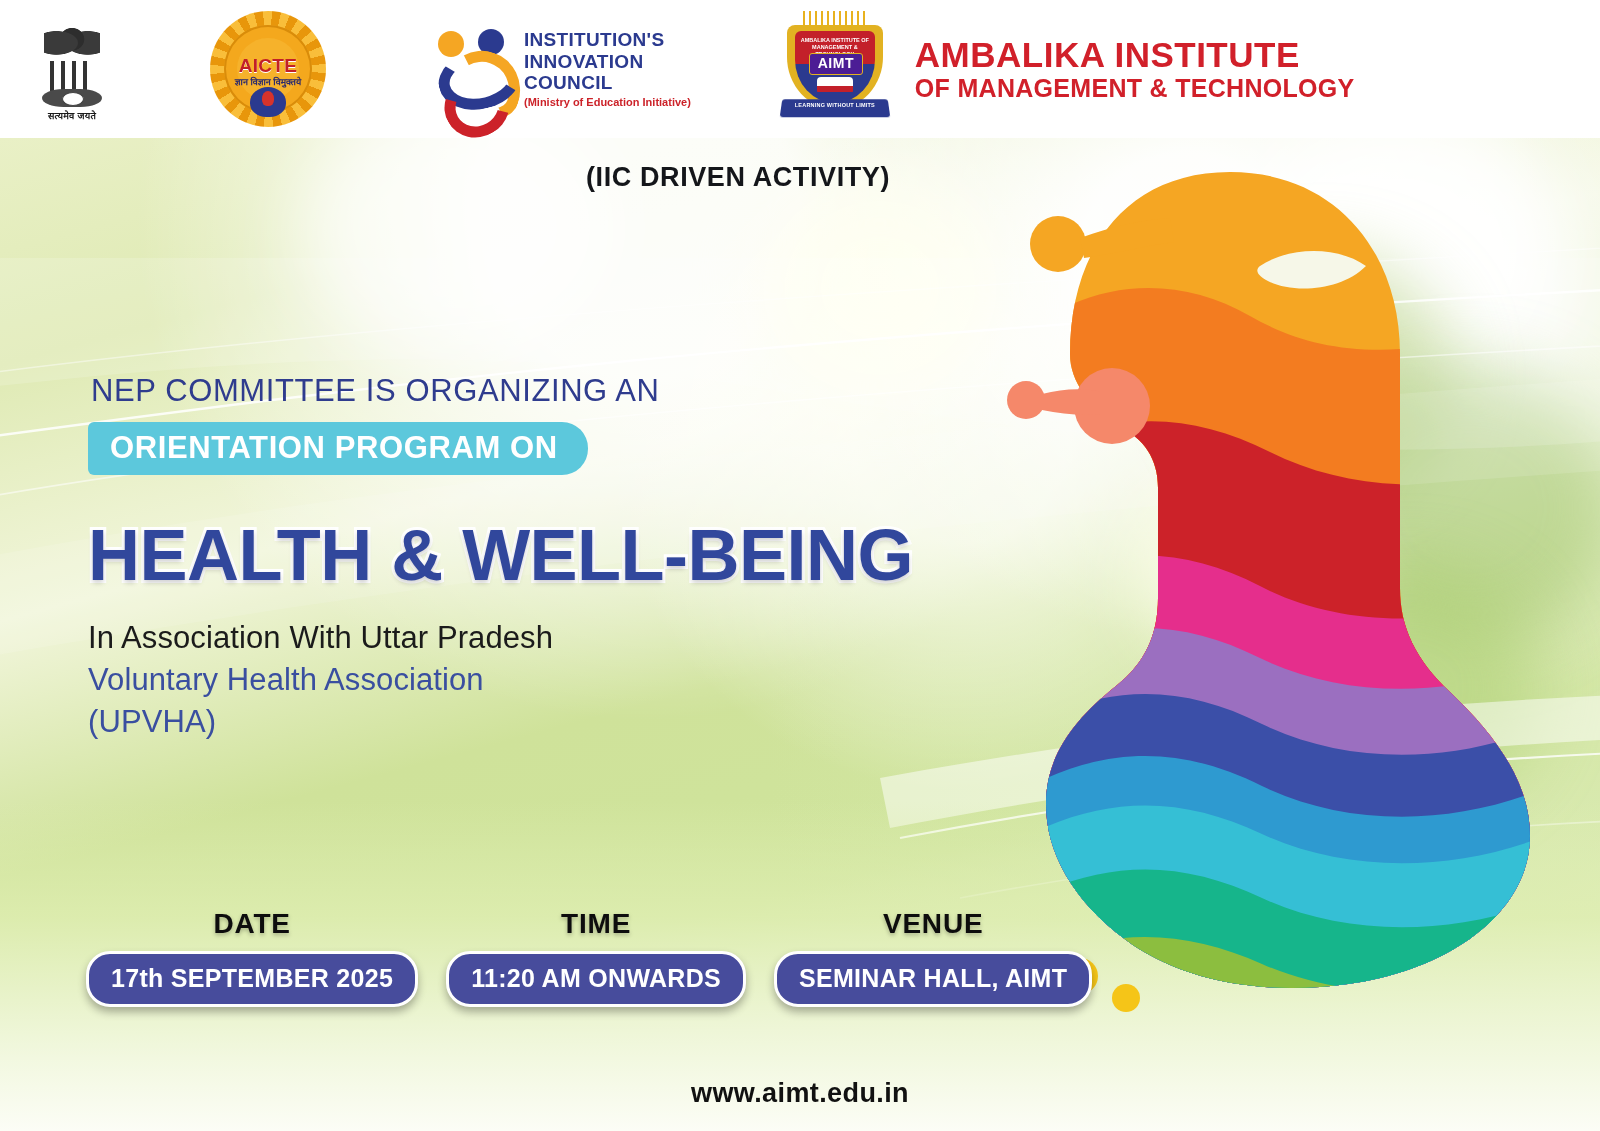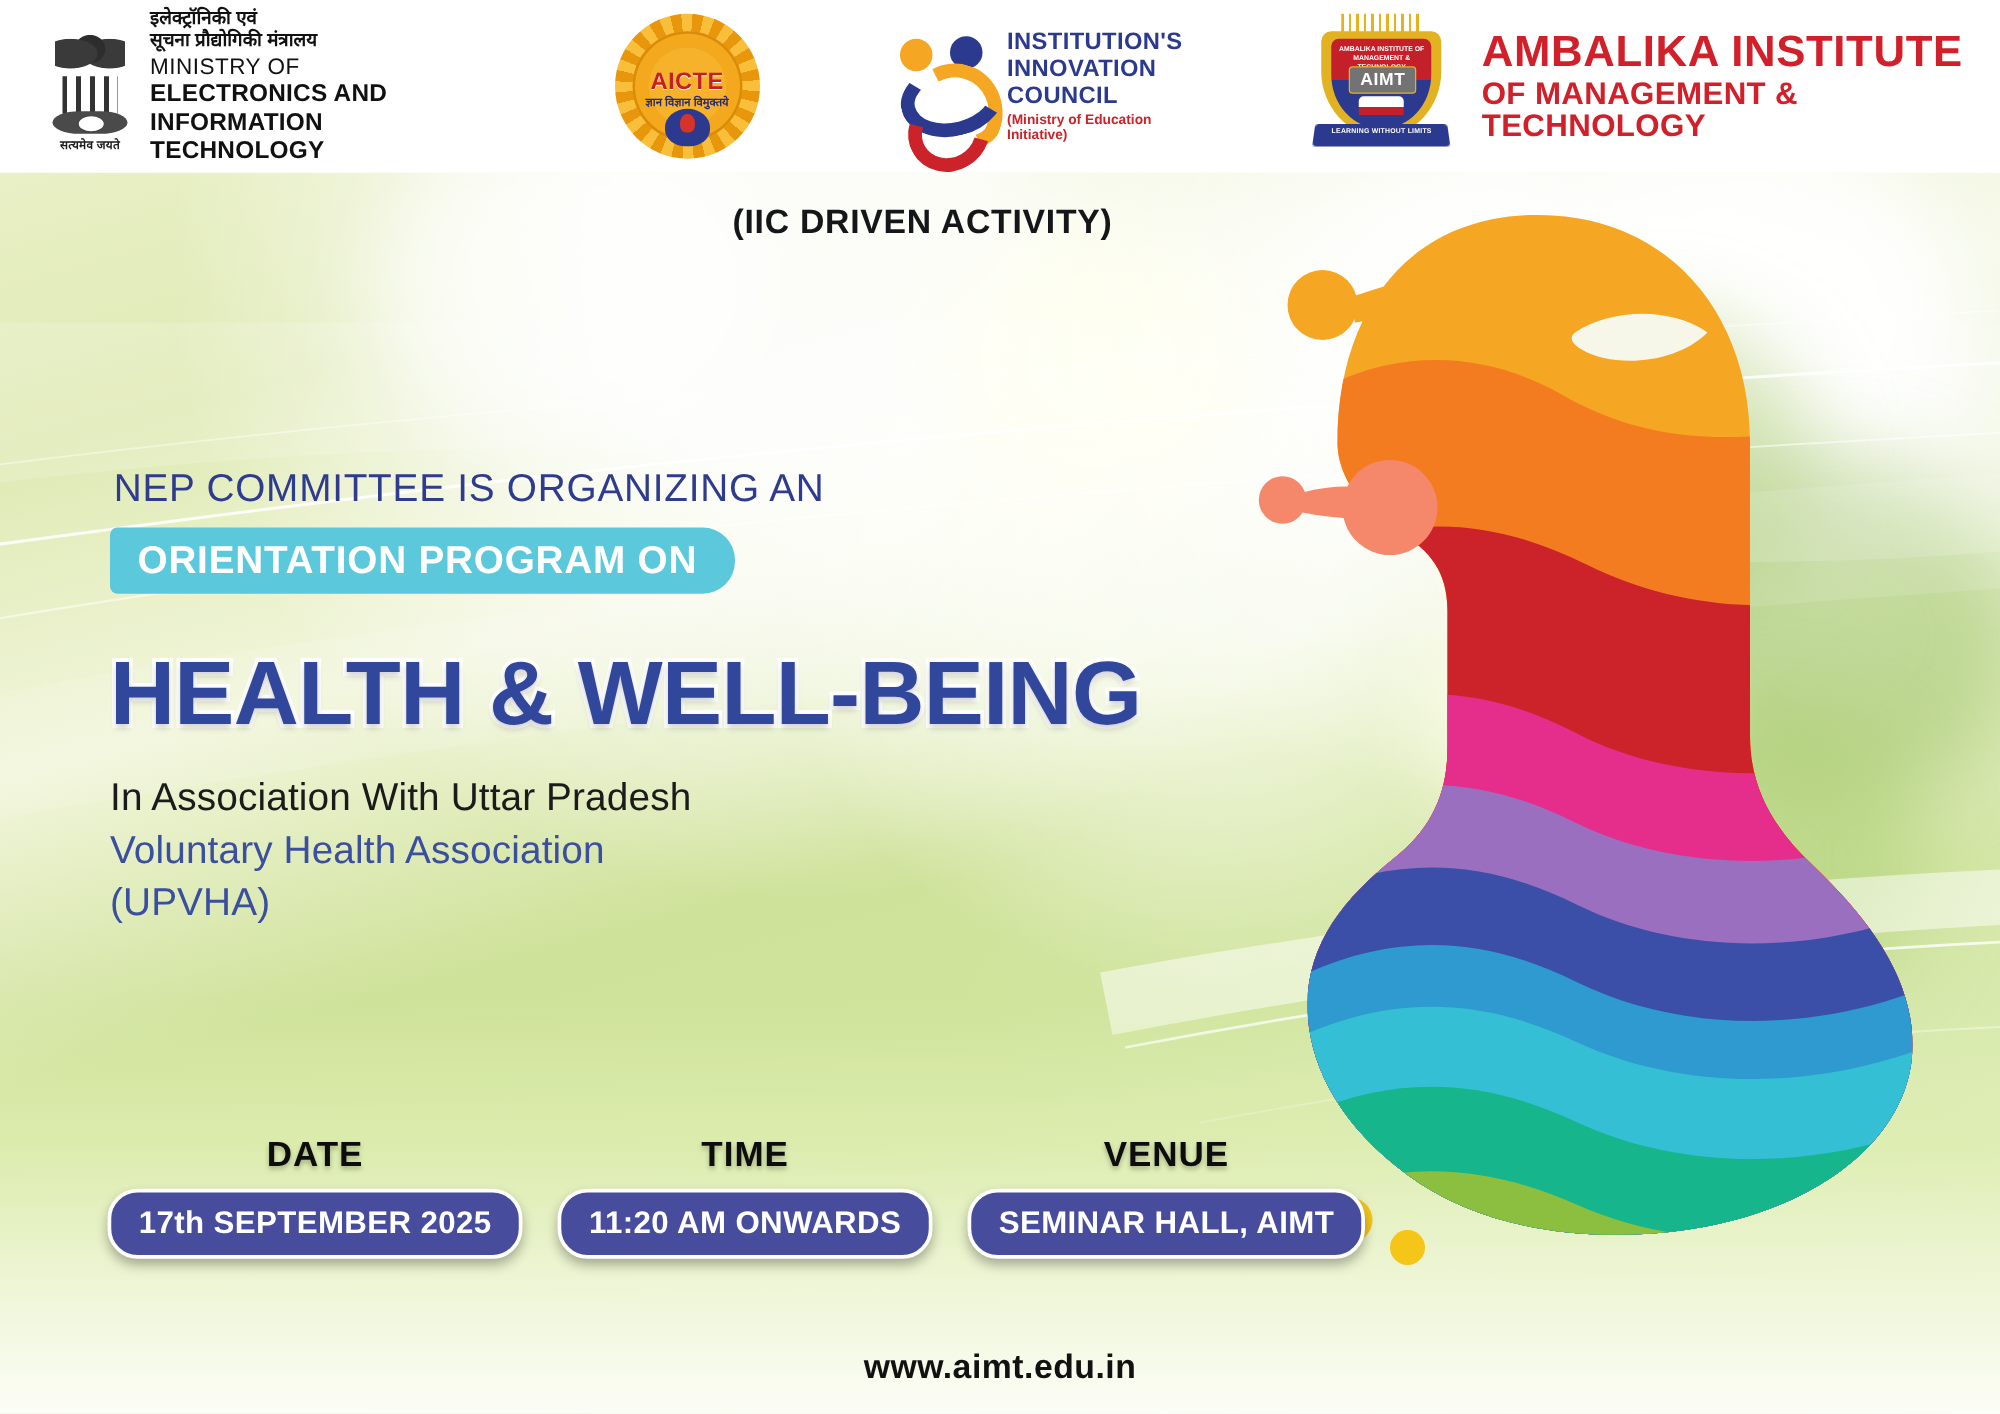--- a/index.html
+++ b/index.html
@@ -130,21 +130,21 @@
     position:absolute;left:18px;top:20px;width:80px;height:72px;
     background:linear-gradient(#C3202A 0 46%, #2B3A8F 46% 100%);
     border-radius:6px 6px 50% 50%/6px 6px 60% 60%;
   }
   .aimt-shield .tiny{
     position:absolute;left:18px;top:26px;width:80px;text-align:center;
     font-size:5.5px;color:#fff;font-weight:700;line-height:1.25;
   }
   .aimt-shield .aimt-badge{
     position:absolute;left:32px;top:42px;width:52px;height:20px;border-radius:3px;
-    background:#737373;border:1.5px solid #E2B222;
+    background:#4c1d95;border:1.5px solid #E2B222;
     color:#fff;font-size:14px;font-weight:800;text-align:center;line-height:19px;letter-spacing:.5px;
   }
   .aimt-shield .crest{
     position:absolute;left:40px;top:66px;width:36px;height:22px;border-radius:4px 4px 40% 40%;
     background:linear-gradient(#fff 0 40%,#C3202A 40% 70%,#2B3A8F 70% 100%);
   }
   .aimt-shield .ribbon{
     position:absolute;left:4px;top:88px;width:108px;height:18px;
     background:#2B3A8F;border-radius:3px;
     transform:perspective(40px) rotateX(6deg);
@@ -266,27 +266,20 @@
 
   <div class="header-band">
 
     <div class="logo-slot meity">
       <div class="emblem">
         <div class="lion"></div>
           <div class="pillars"></div>
         <div class="abacus"></div>
           <div class="chakra"></div>
         <div class="motto">सत्यमेव जयते</div>
-      </div>
-      <div class="meity-text">
-        <span class="hi">इलेक्ट्रॉनिकी एवं</span>
-        <span class="hi">सूचना प्रौद्योगिकी मंत्रालय</span>
-        <span class="en-thin">MINISTRY OF</span>
-        <span class="en-bold">ELECTRONICS AND</span>
-        <span class="en-bold">INFORMATION TECHNOLOGY</span>
       </div>
     </div>
 
     <div class="logo-slot aicte">
       <div class="aicte-mark">
         <div class="gear-teeth"></div>
         <div class="gear-inner"></div>
         <div class="gear-core"></div>
         <div class="aicte-word">AICTE</div>
         <div class="aicte-hindi">ज्ञान विज्ञान विमुक्तये</div>

